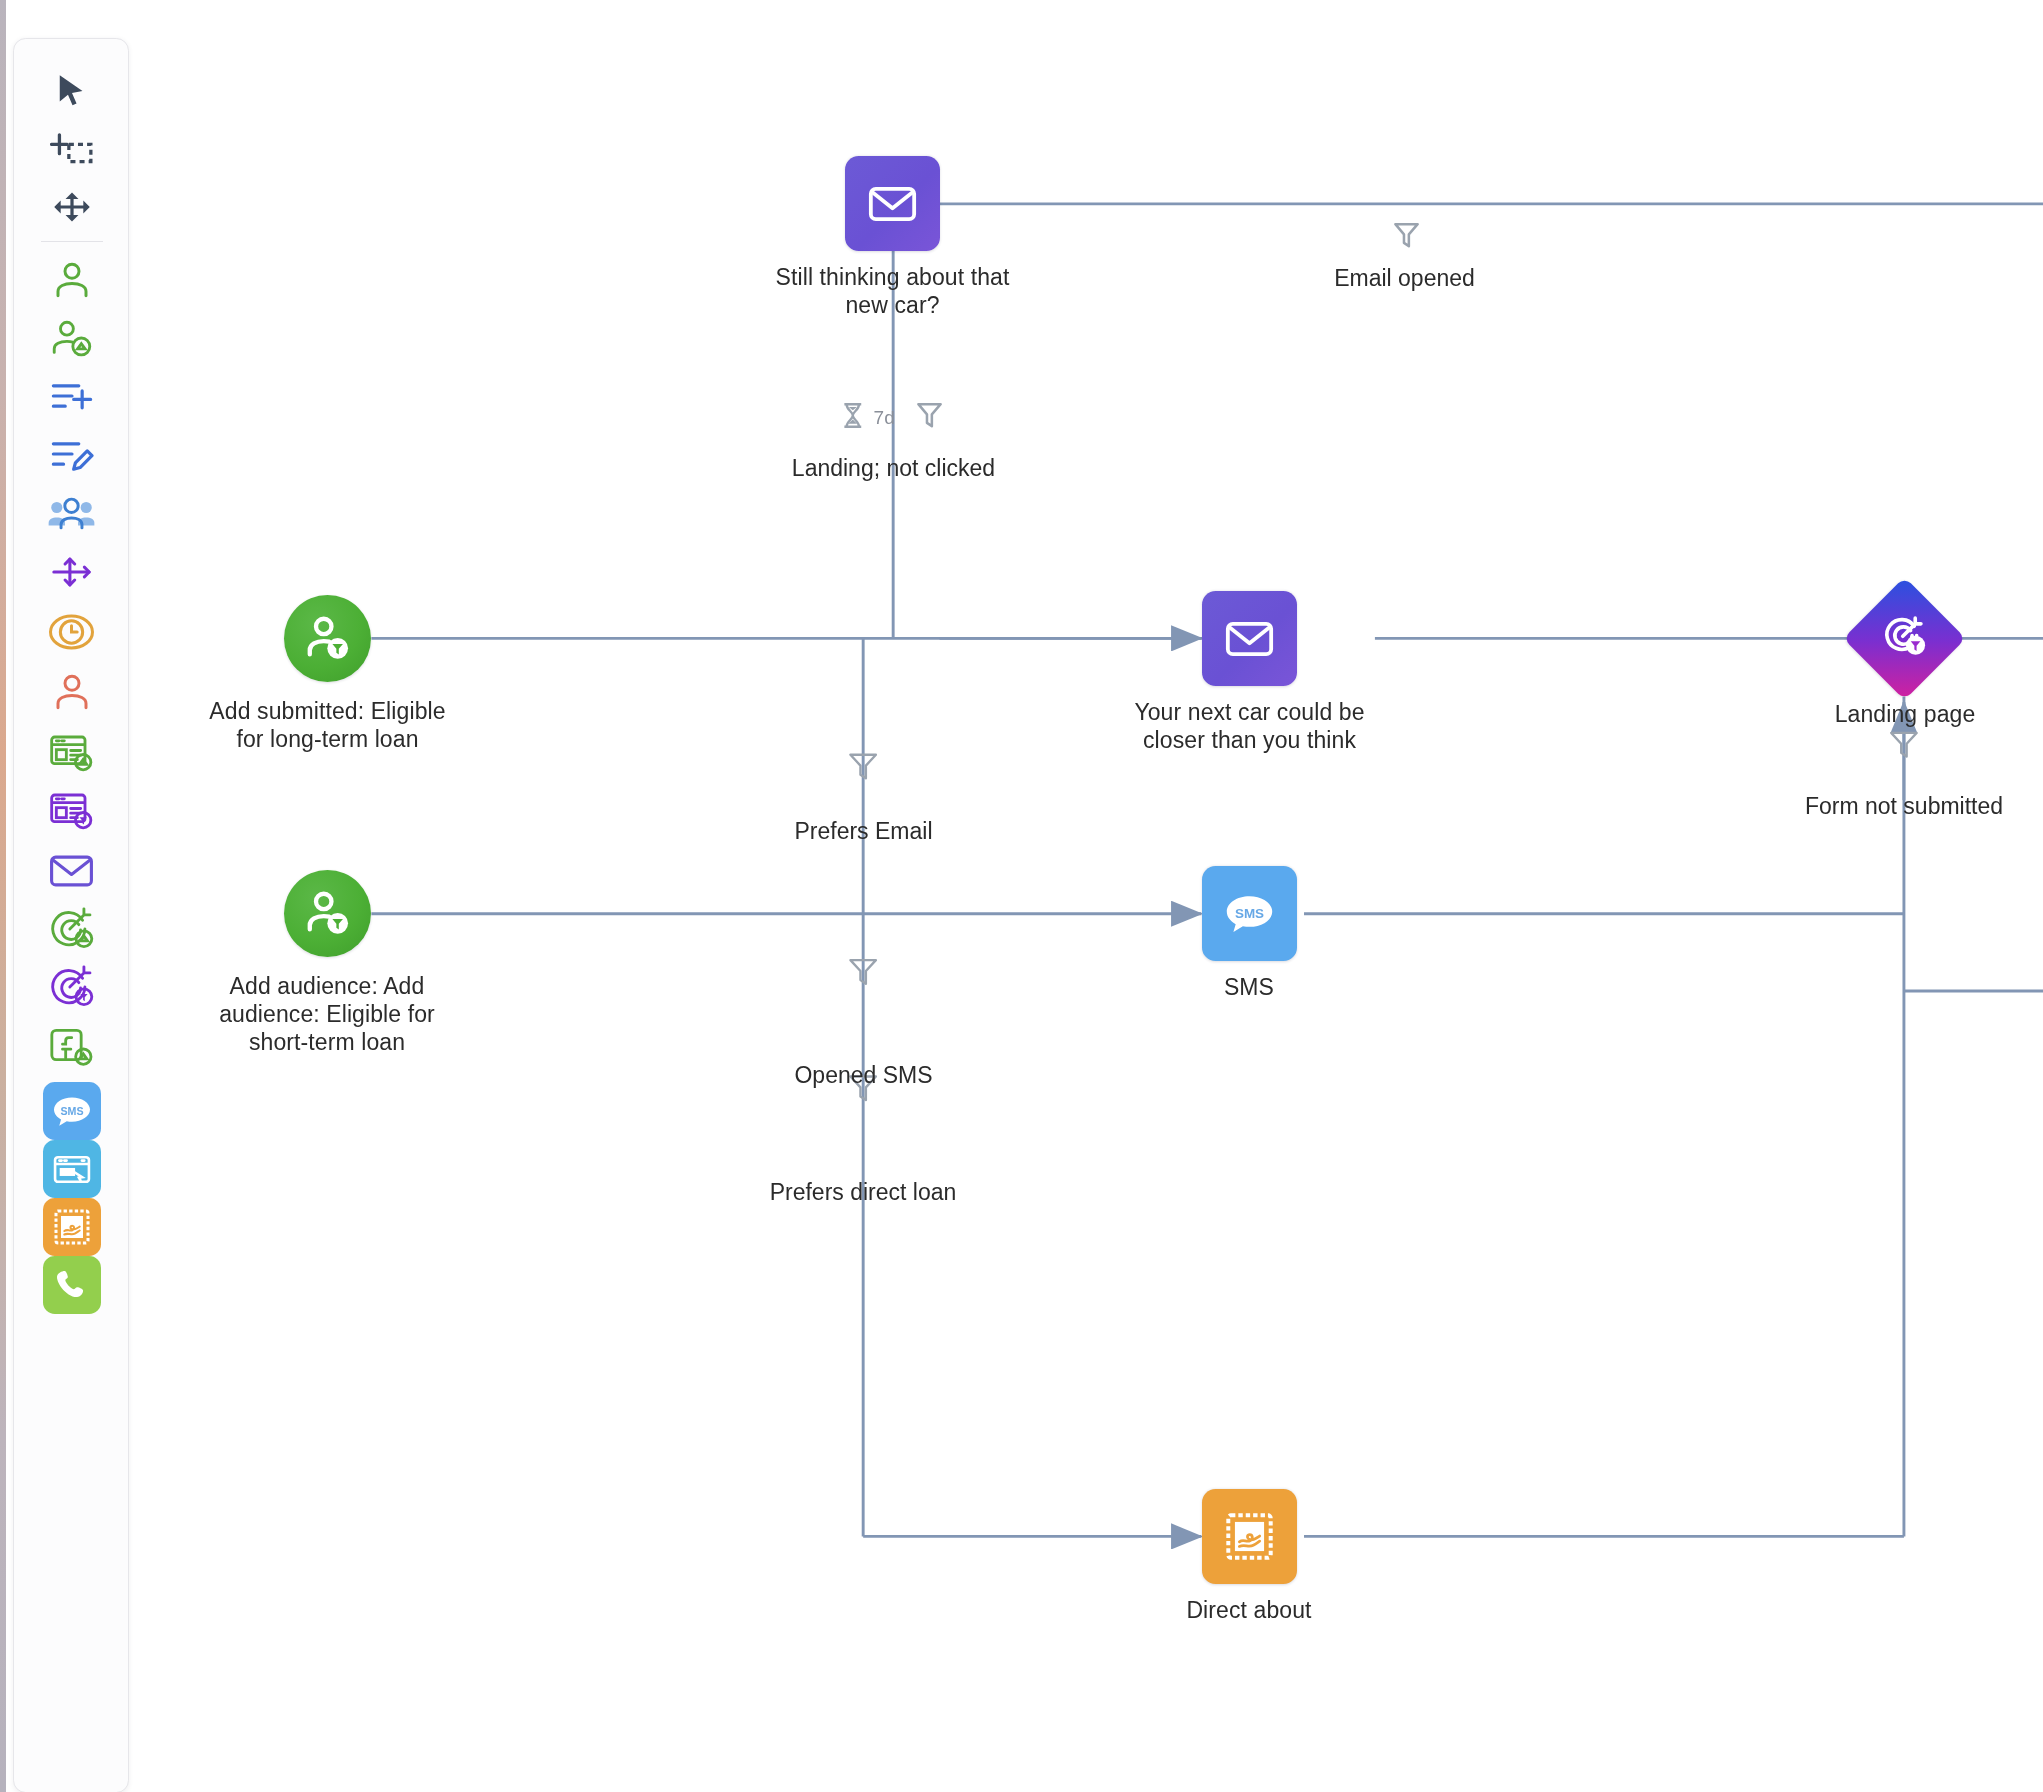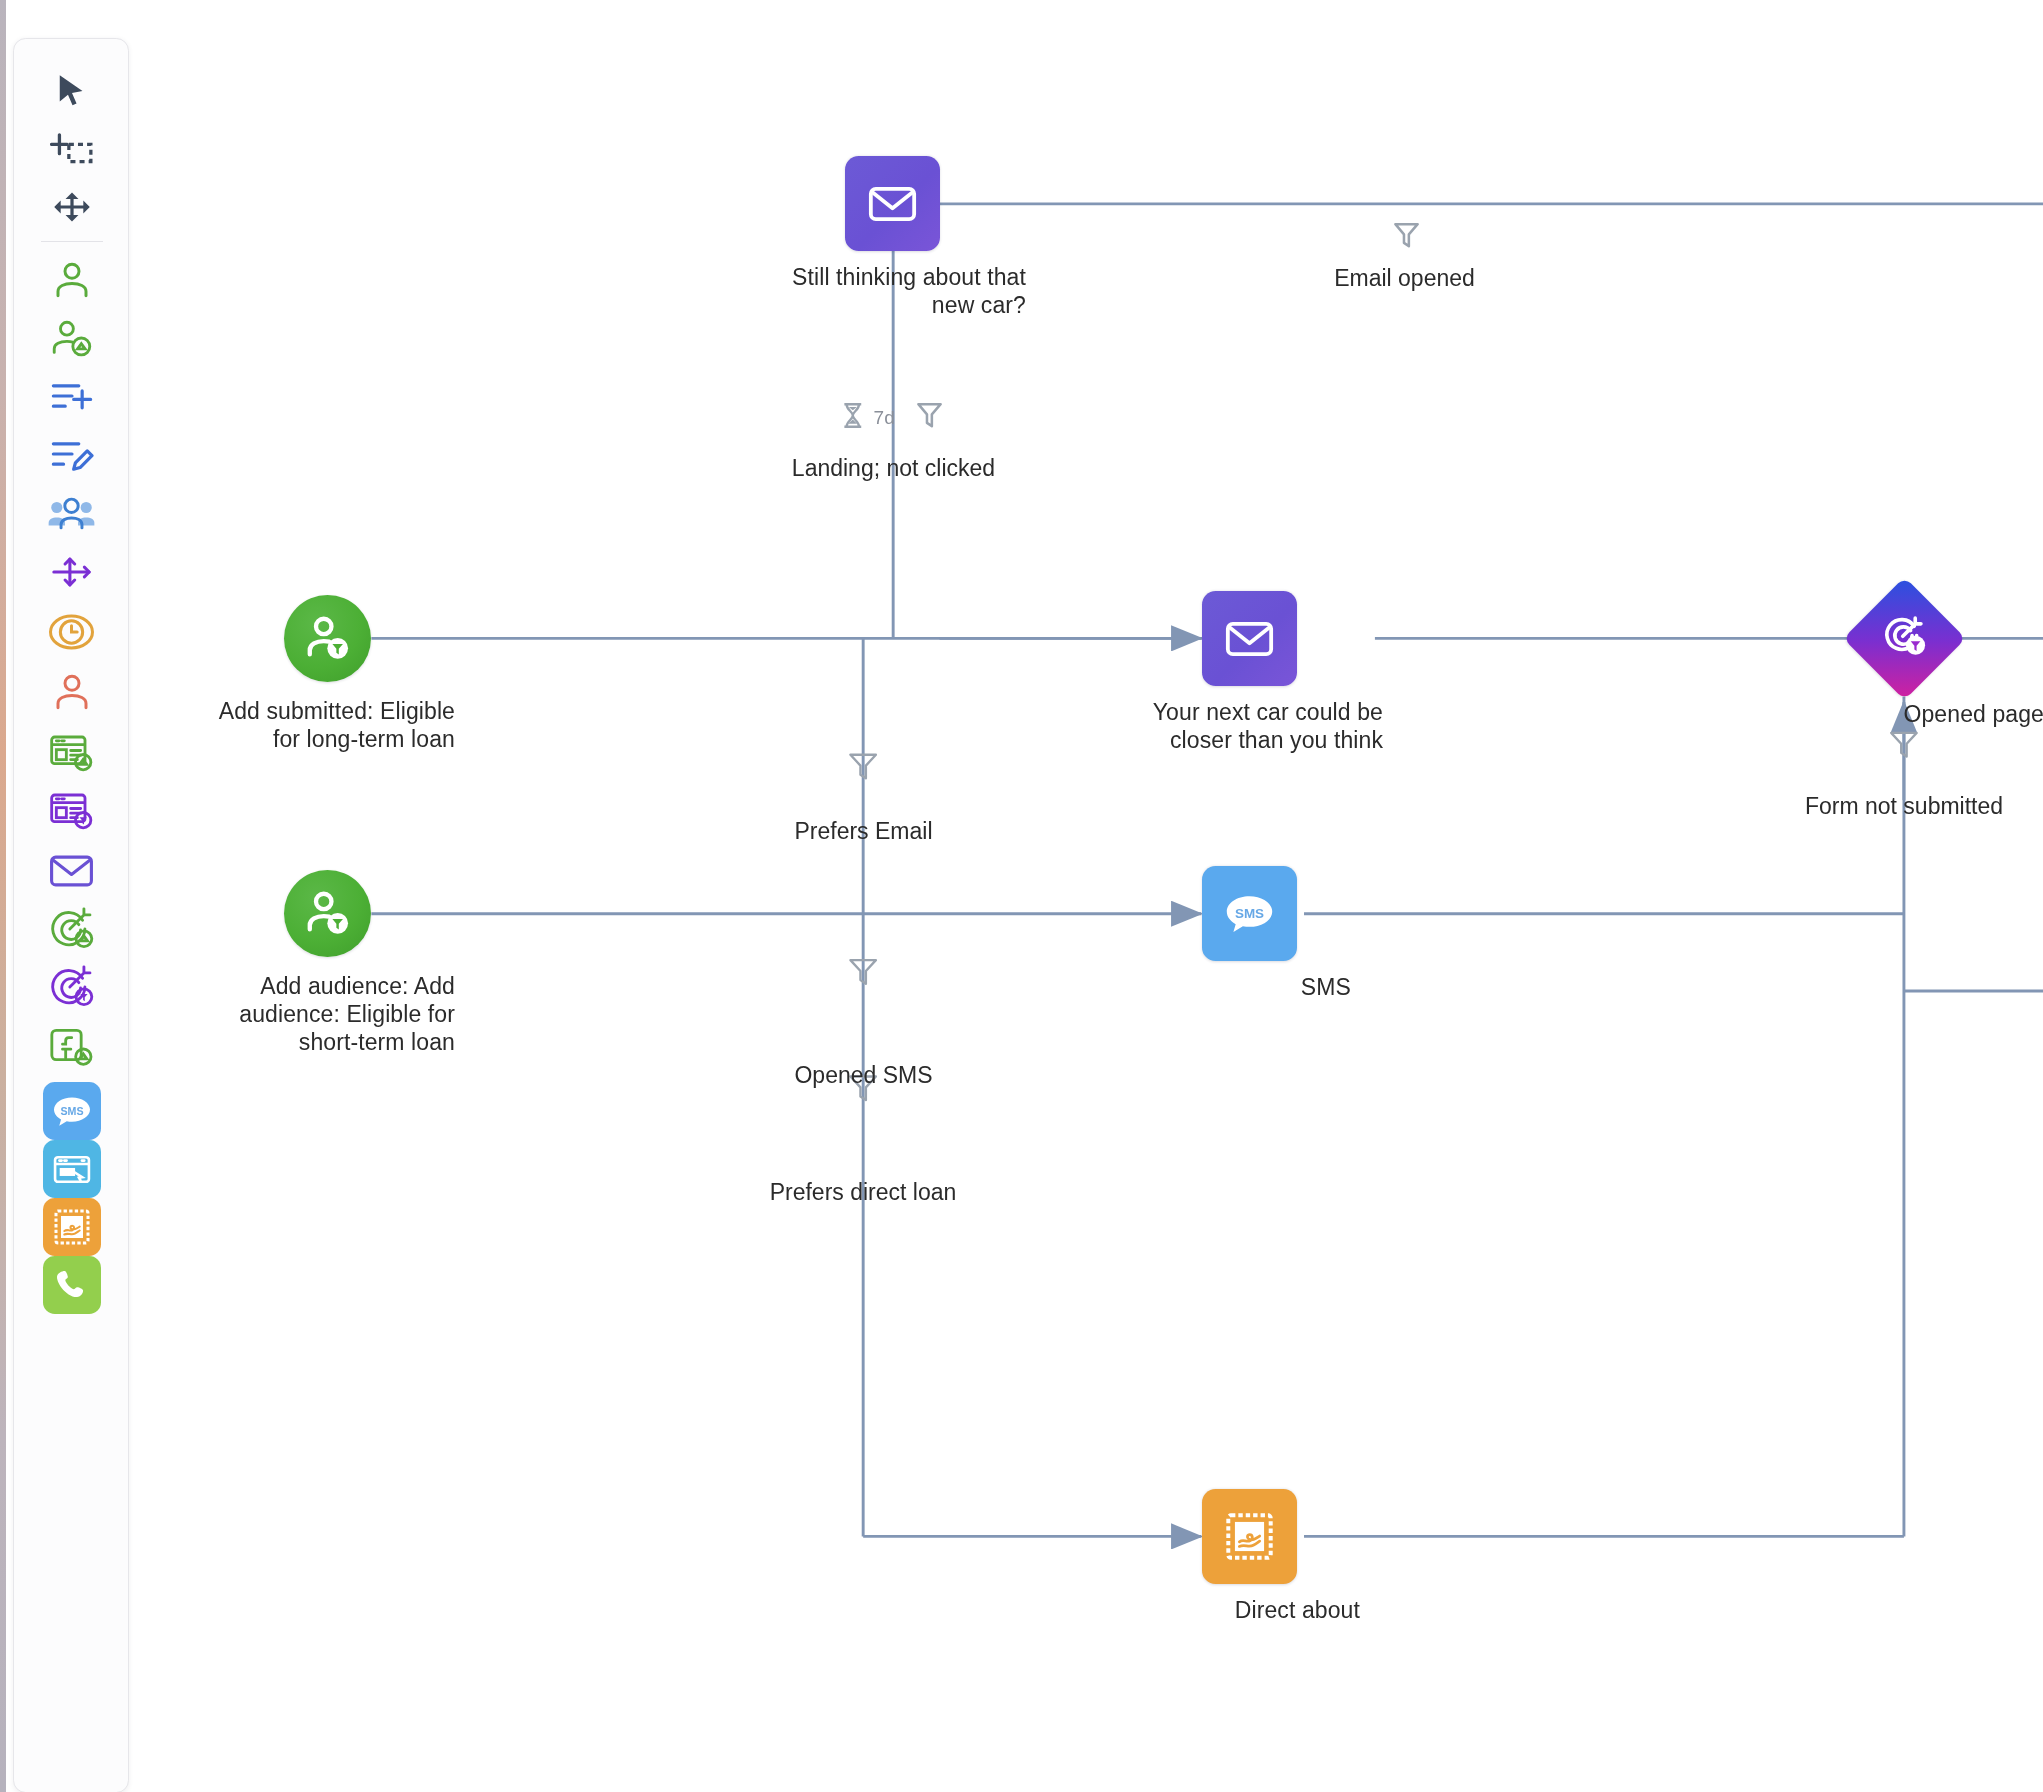--- a/index.html
+++ b/index.html
@@ -72,21 +72,21 @@
   .node-diamond > .dico { transform: rotate(-45deg); }
 
   .grad-email { background: linear-gradient(135deg,#6c5ad6 0%,#6a51d4 55%,#7a55d8 100%); }
   .grad-green { background: radial-gradient(circle at 38% 32%, #5bb847 0%, #4caf35 55%, #3f9e2b 100%); }
   .grad-sms   { background: #5aa9ee; }
   .grad-mail  { background: #eda13a; }
   .grad-lp    { background: linear-gradient(135deg,#2752e0 0%,#7a2fd0 52%,#d3209e 100%); }
 
   .node-label {
     position: absolute;
-    text-align: right;
+    text-align: center;
     font-size: 23px;
     line-height: 28px;
     color: #2b2b2b;
     white-space: pre-line;
     letter-spacing: 0.1px;
   }
   .edge-label {
     position: absolute;
     text-align: center;
     font-size: 23px;
@@ -450,21 +450,21 @@
             <g fill="none" stroke="#fff" stroke-width="2.1" stroke-linecap="round">
               <path d="M18.8 6.6A8.6 8.6 0 1 0 20.2 12"></path>
               <path d="M16.7 9.1a5 5 0 1 0 .9 2.9"></path>
               <path d="M12.2 12.4l7.2-7.2M19.4 5.2h3.3M19.4 5.2V1.9"></path>
             </g>
             <circle cx="19.6" cy="17.6" r="5.5" fill="#fff"></circle>
             <path d="M16.8 15.3h5.6l-2.2 2.6v3l-1.3-.9v-2.1z" fill="#9a2bcf"></path>
           </svg>
         </span>
       </div>
-      <div class="node-label" style="left:-95px; top:105px; width:278px">Opened page</div>
+      <div class="node-label" style="left:-95px; top:105px; width:278px">Landing page</div>
     </div>
 
     <div class="edge-label" style="left:1627px; top:793px; width:282px">Form not submitted</div>
 
     <div class="edge-label" style="left:591px; top:818px; width:273px">Prefers Email</div>
 
     <div class="node" style="left:148px; top:870px">
       <div class="node-circle grad-green">
         <svg width="49" height="49" viewBox="0 0 26 26">
           <circle cx="11" cy="6.6" r="4.1" fill="none" stroke="#fff" stroke-width="2.3"></circle>

